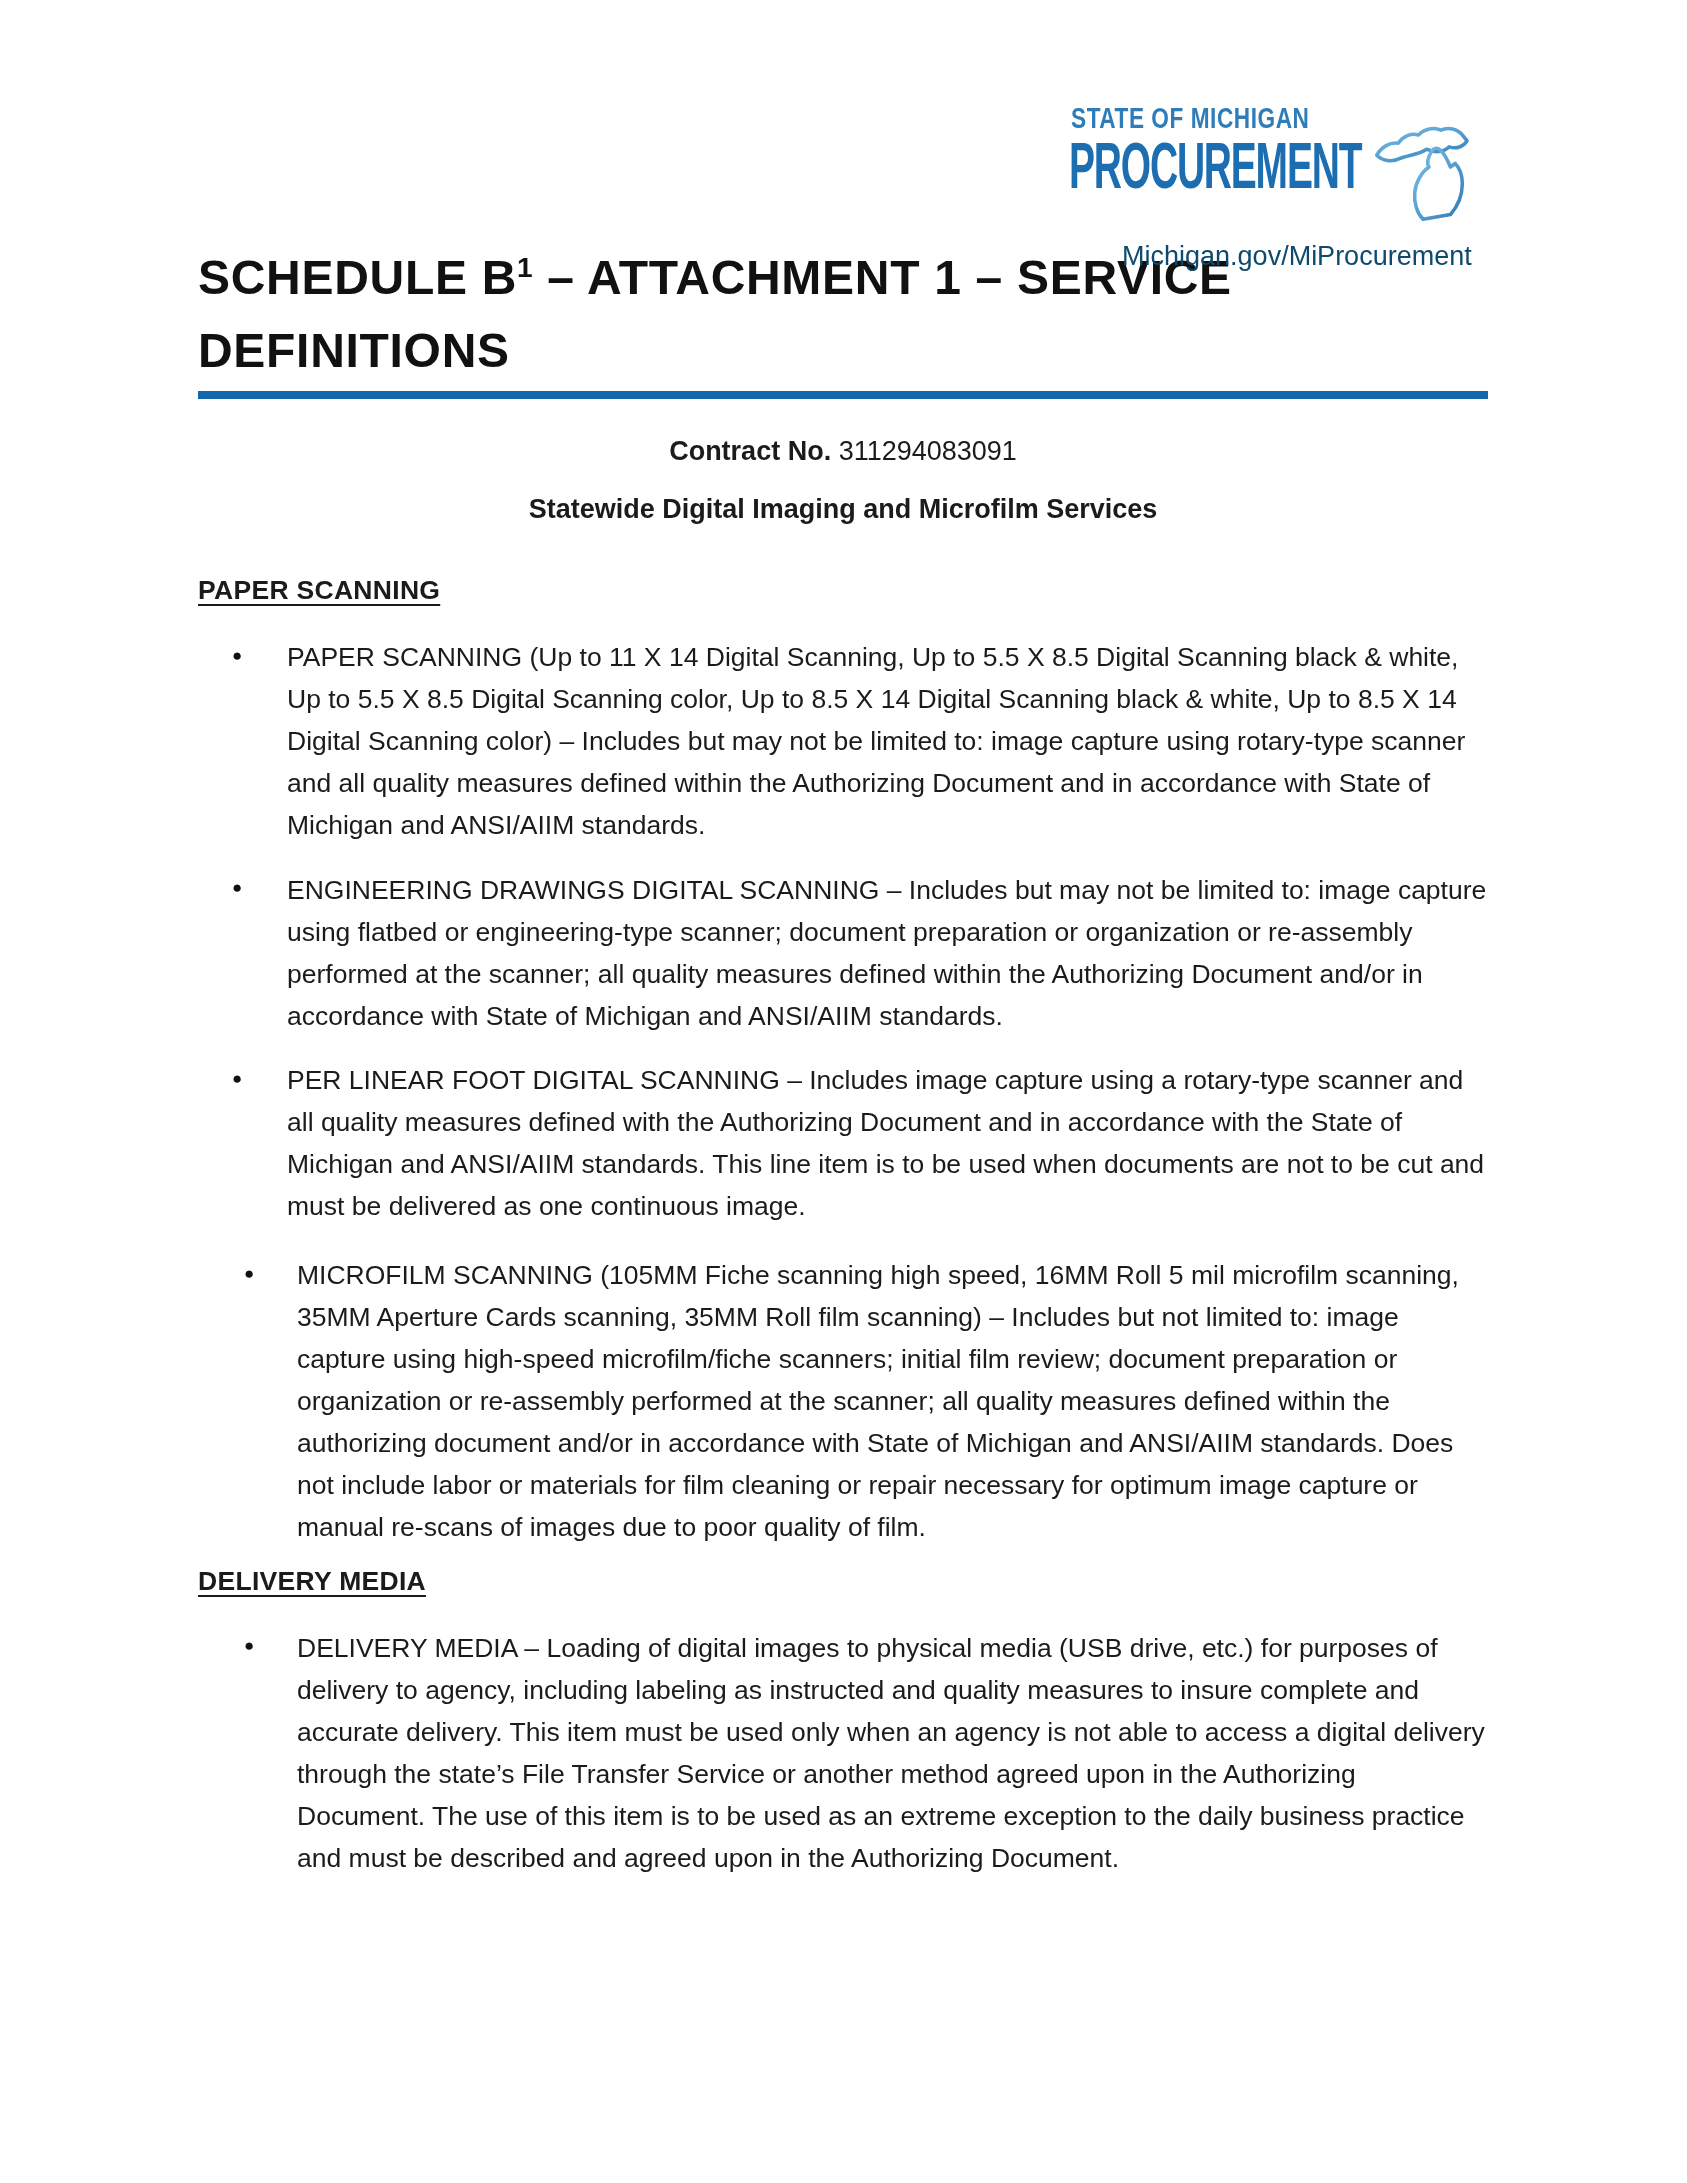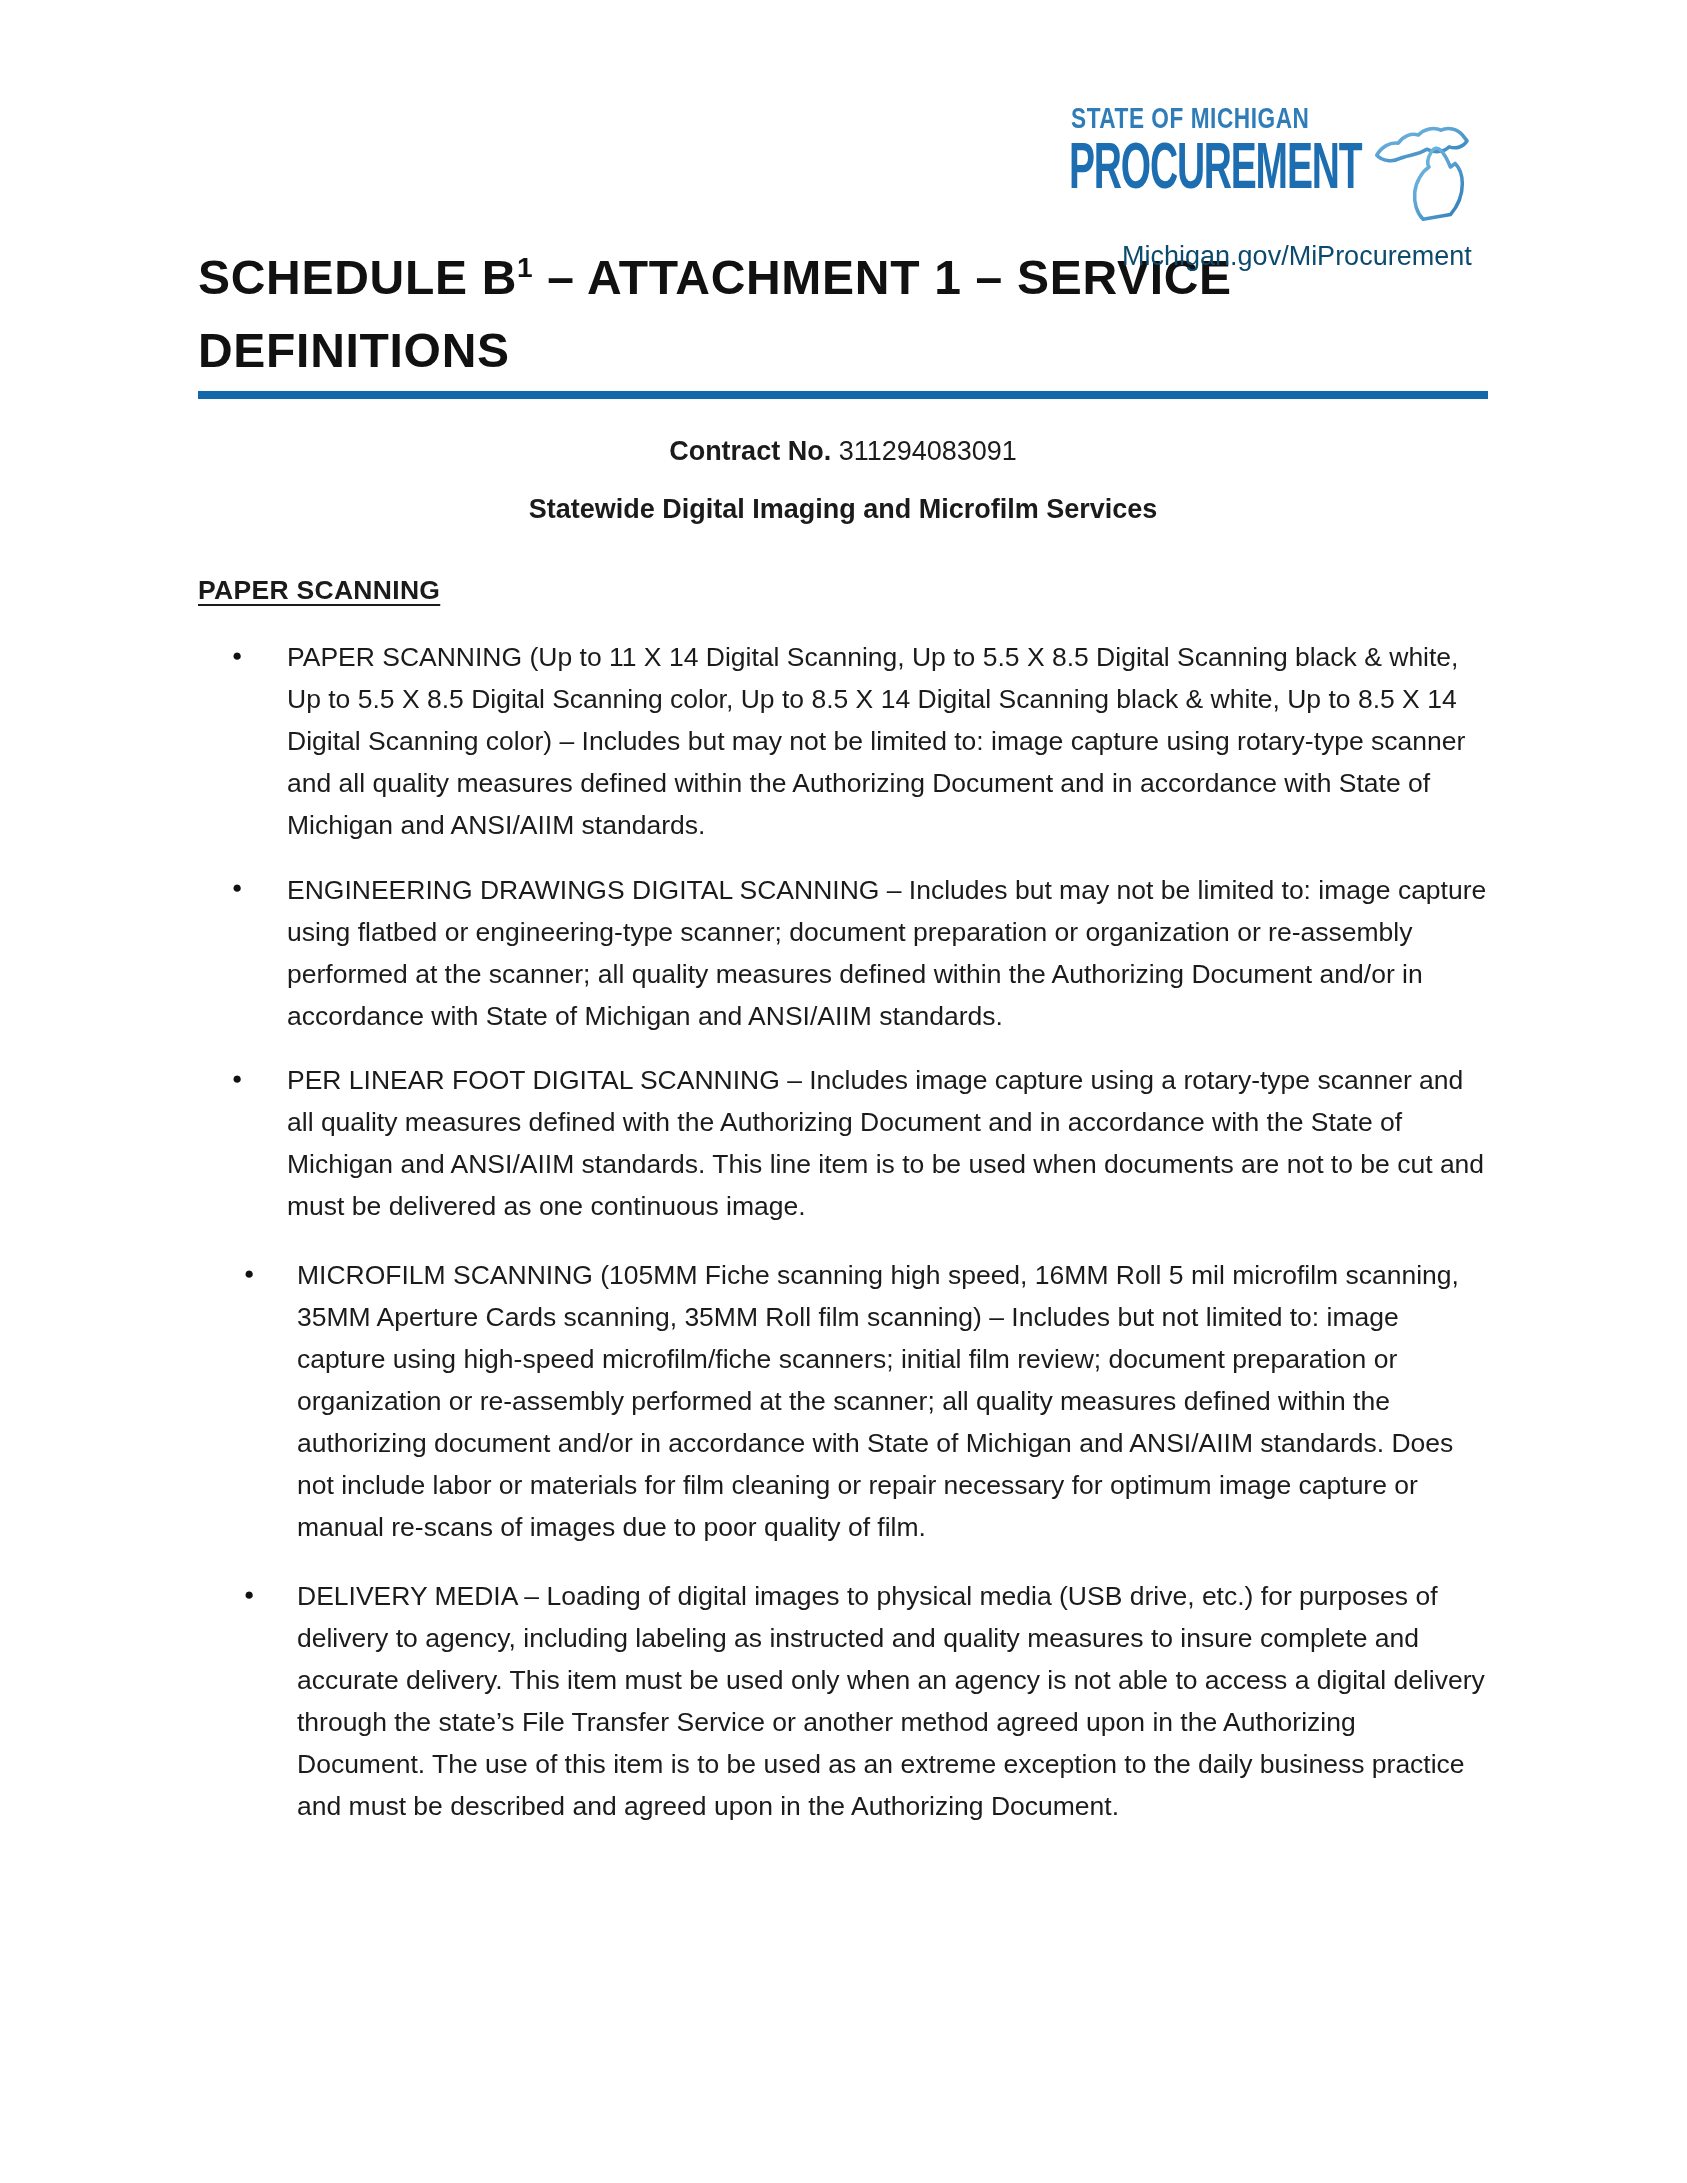--- a/index.html
+++ b/index.html
@@ -105,19 +105,20 @@
     <ul class="bullets list-paper">
       <li><span>PAPER SCANNING (Up to 11 X 14 Digital Scanning, Up to 5.5 X 8.5 Digital Scanning black &amp; white, Up to 5.5 X 8.5 Digital Scanning color, Up to 8.5 X 14 Digital Scanning black &amp; white, Up to 8.5 X 14 Digital Scanning color) – Includes but may not be limited to: image capture using rotary-type scanner and all quality measures defined within the Authorizing Document and in accordance with State of Michigan and ANSI/AIIM standards.</span></li>
       <li><span>ENGINEERING DRAWINGS DIGITAL SCANNING – Includes but may not be limited to: image capture using flatbed or engineering-type scanner; document preparation or organization or re-assembly performed at the scanner; all quality measures defined within the Authorizing Document and/or in accordance with State of Michigan and ANSI/AIIM standards.</span></li>
       <li><span>PER LINEAR FOOT DIGITAL SCANNING – Includes image capture using a rotary-type scanner and all quality measures defined with the Authorizing Document and in accordance with the State of Michigan and ANSI/AIIM standards. This line item is to be used when documents are not to be cut and must be delivered as one continuous image.</span></li>
     </ul>
 
     <ul class="bullets list-deep">
       <li><span>MICROFILM SCANNING (105MM Fiche scanning high speed, 16MM Roll 5 mil microfilm scanning, 35MM Aperture Cards scanning, 35MM Roll film scanning) – Includes but not limited to: image capture using high-speed microfilm/fiche scanners; initial film review; document preparation or organization or re-assembly performed at the scanner; all quality measures defined within the authorizing document and/or in accordance with State of Michigan and ANSI/AIIM standards. Does not include labor or materials for film cleaning or repair necessary for optimum image capture or manual re-scans of images due to poor quality of film.</span></li>
     </ul>
 
+    <h2 class="section-heading sh-3">DELIVERY MEDIA</h2>
     <ul class="bullets list-deep">
       <li><span>DELIVERY MEDIA – Loading of digital images to physical media (USB drive, etc.) for purposes of delivery to agency, including labeling as instructed and quality measures to insure complete and accurate delivery. This item must be used only when an agency is not able to access a digital delivery through the state’s File Transfer Service or another method agreed upon in the Authorizing Document. The use of this item is to be used as an extreme exception to the daily business practice and must be described and agreed upon in the Authorizing Document.</span></li>
     </ul>
 
   </div>
 </div>
 
 
 </body></html>

